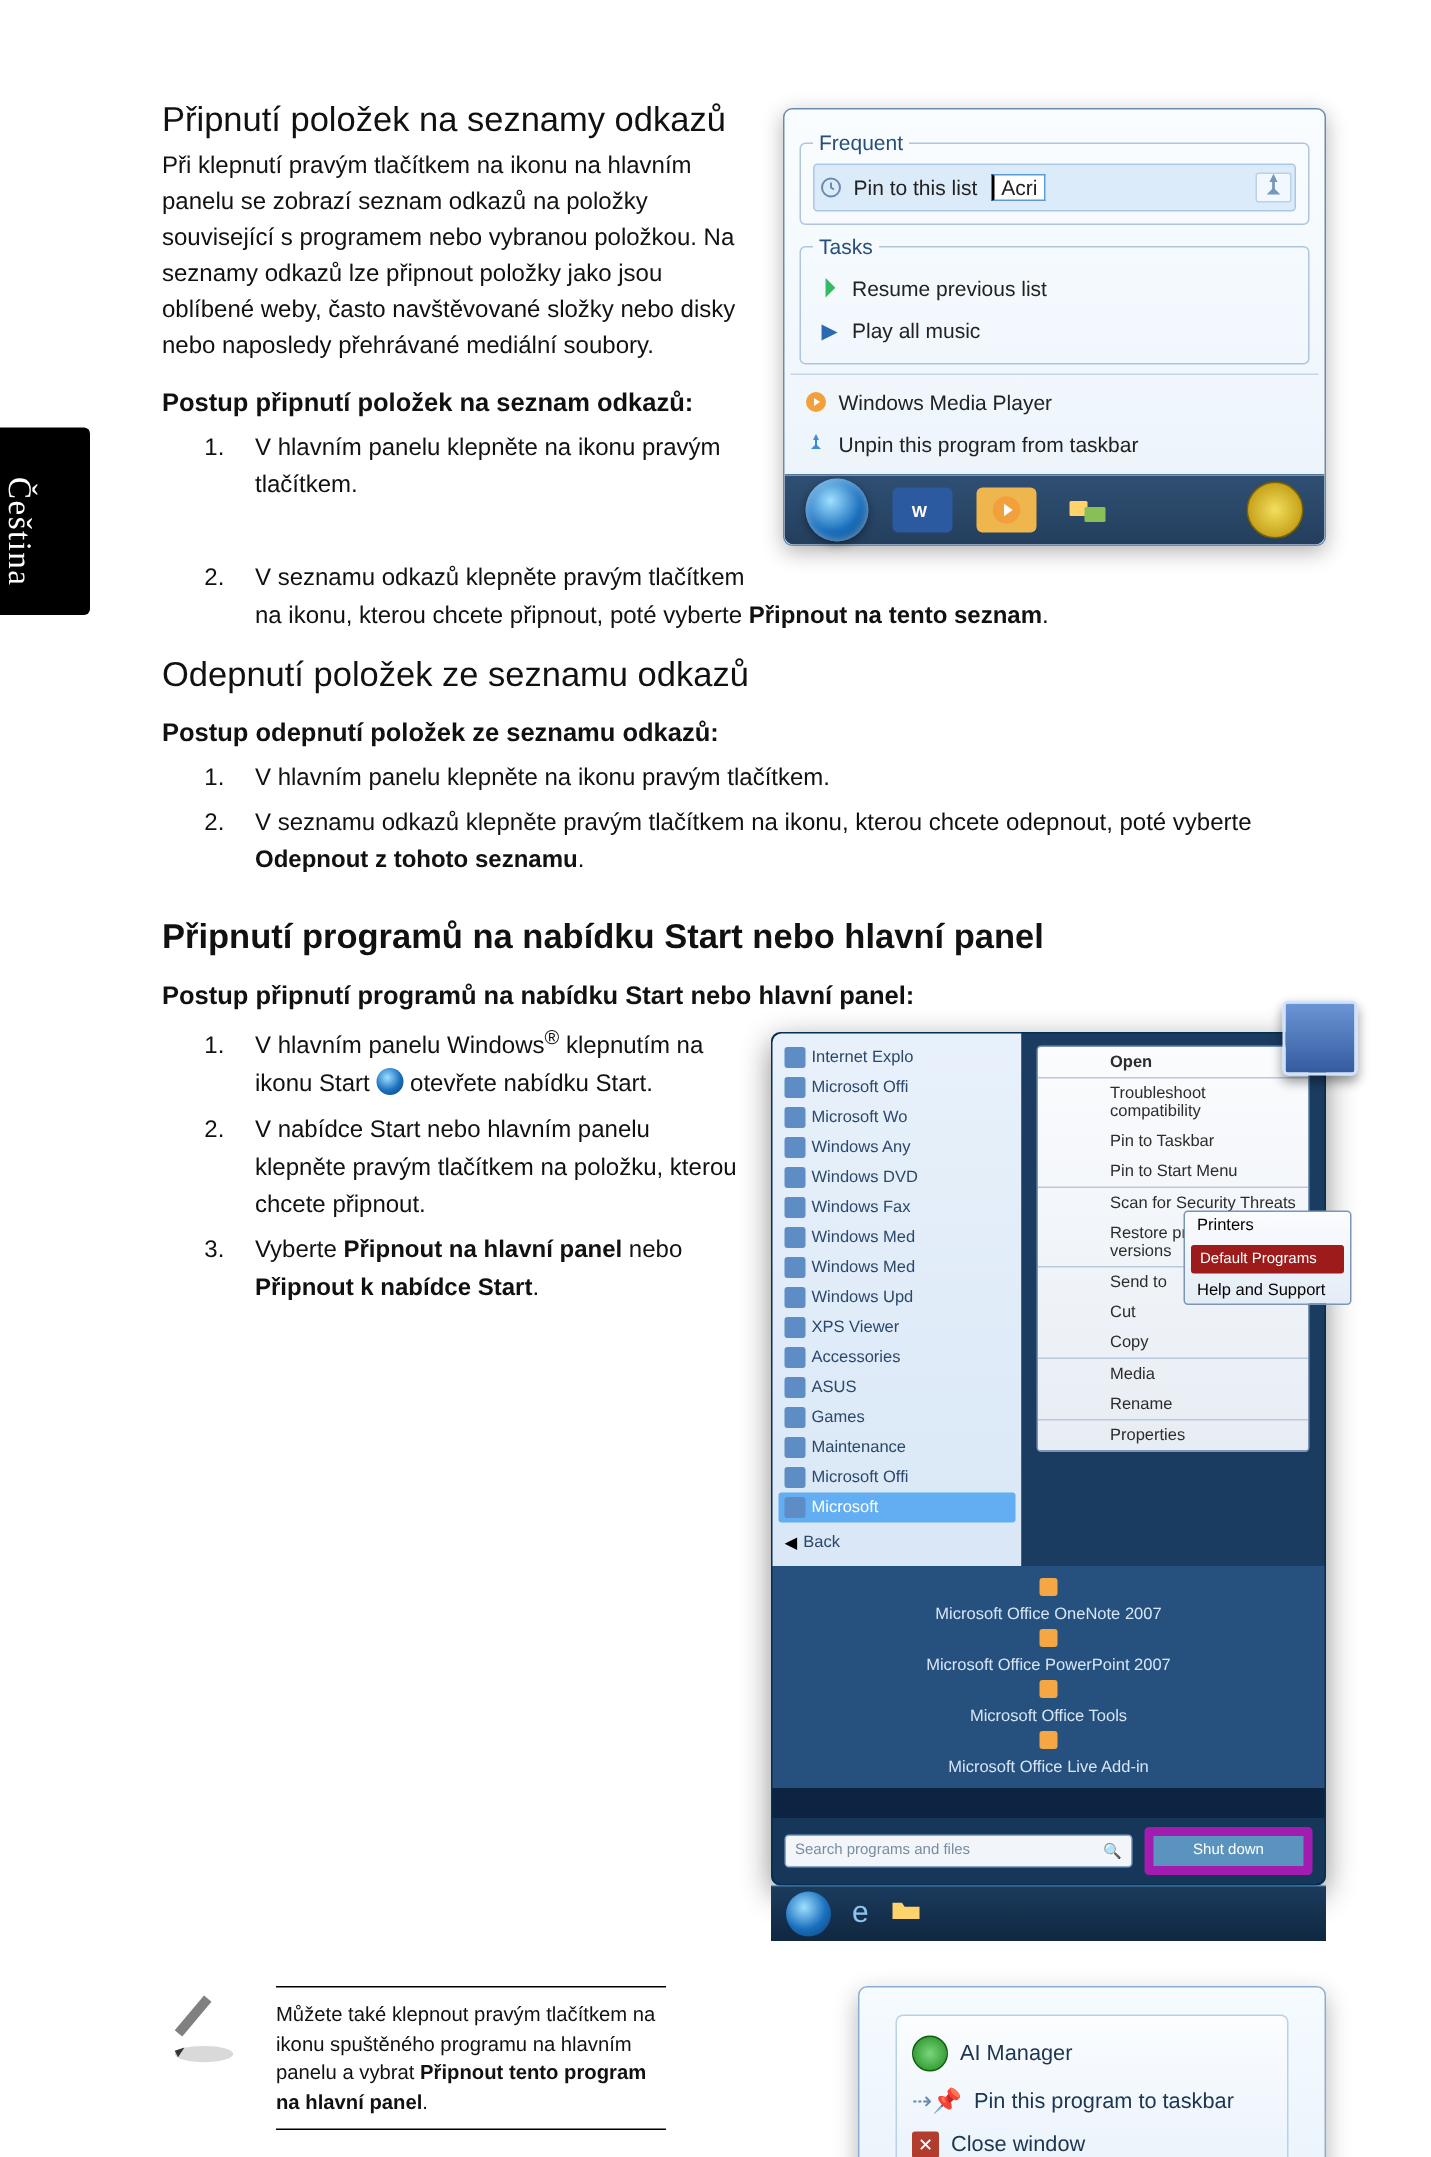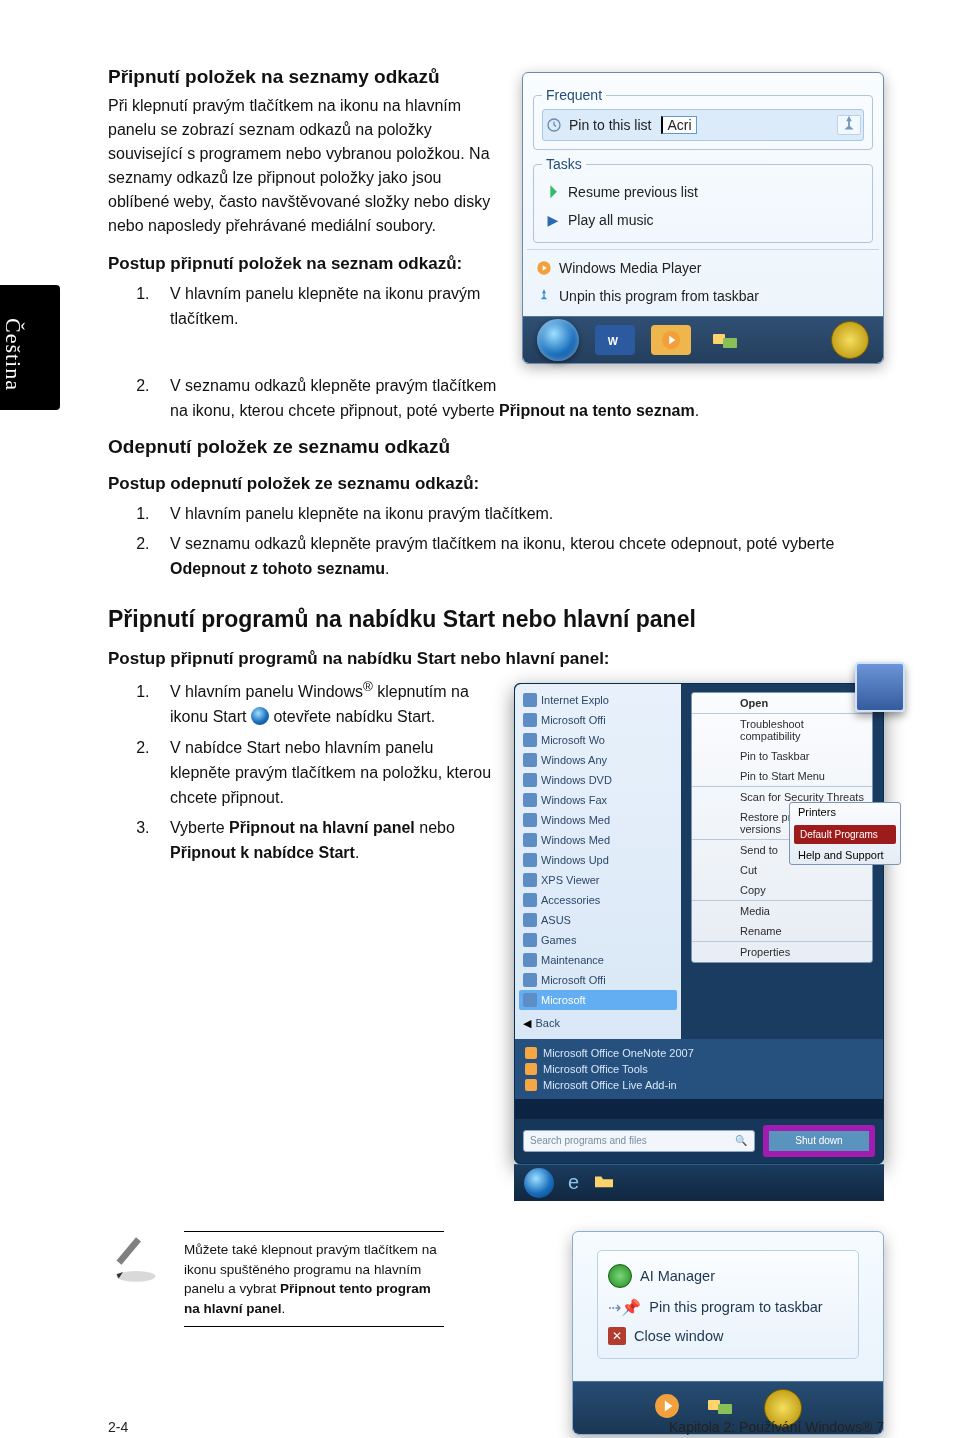--- a/index.html
+++ b/index.html
@@ -34,22 +34,22 @@
       box-sizing: border-box;
       border-top-right-radius: 4px;
       border-bottom-right-radius: 4px;
       font-family: "Times New Roman", serif;
     }
     .content {
       margin-left: 108px;
       margin-right: 70px;
     }
     h3.section {
-      font-size: 19px;
-      font-weight: bold;
+      font-size: 23px;
+      font-weight: normal;
       margin: 6px 0 6px 0;
     }
     h2.section {
       font-size: 23px;
       font-weight: bold;
       margin: 24px 0 4px 0;
     }
     .bodytext {
       font-size: 16px;
       line-height: 1.5;
@@ -208,21 +208,21 @@
     .sm-drop .drow { padding: 3px 8px; }
     .sm-drop .dbtn {
       background: #9e1b1b; color:#fff; padding: 4px 6px; margin: 4px 4px 2px 4px;
       border-radius: 2px; font-size: 10px;
     }
     .sm-mid {
       background: #26507e; color: #d7e6f6;
       padding: 6px 10px; font-size: 11px;
     }
     .sm-mid .mrow {
-      display: flex; align-items: center; gap: 6px; padding: 2px 0;
+      display: flex; align-items: center; gap: 6px; padding: 2px 0; flex-direction: column;
     }
     .sm-midcube { width:12px; height:12px; background:#f4a742; border-radius:2px; flex:none; }
     .sm-foot {
       display: flex; align-items: center; gap: 8px;
       padding: 6px 8px; background: #16365a; border-radius: 0 0 6px 6px; margin-top: 20px;
     }
     .sm-foot .search {
       flex:1; height: 20px; background:#f2f6fb; border:1px solid #8aa6c8; border-radius:3px;
       display:flex; align-items:center; justify-content:space-between; padding: 0 6px;
       font-size: 10px; color: #7a8ca0;
@@ -512,20 +512,24 @@
             </div>
           </div>
           <div class="sm-mid">
             <div id="sm-mid-rows">
                 <div class="mrow">
                   <span class="sm-midcube"></span>
                   <span>Microsoft Office OneNote 2007</span>
                 </div>
                 <div class="mrow">
                   <span class="sm-midcube"></span>
+                  <span>Microsoft Office PowerPoint 2007</span>
+                </div>
+                <div class="mrow">
+                  <span class="sm-midcube"></span>
                   <span>Microsoft Office Tools</span>
                 </div>
                 <div class="mrow">
                   <span class="sm-midcube"></span>
                   <span>Microsoft Office Live Add-in</span>
                 </div>
               </div>
           </div>
           <div class="sm-foot">
             <div class="search">

